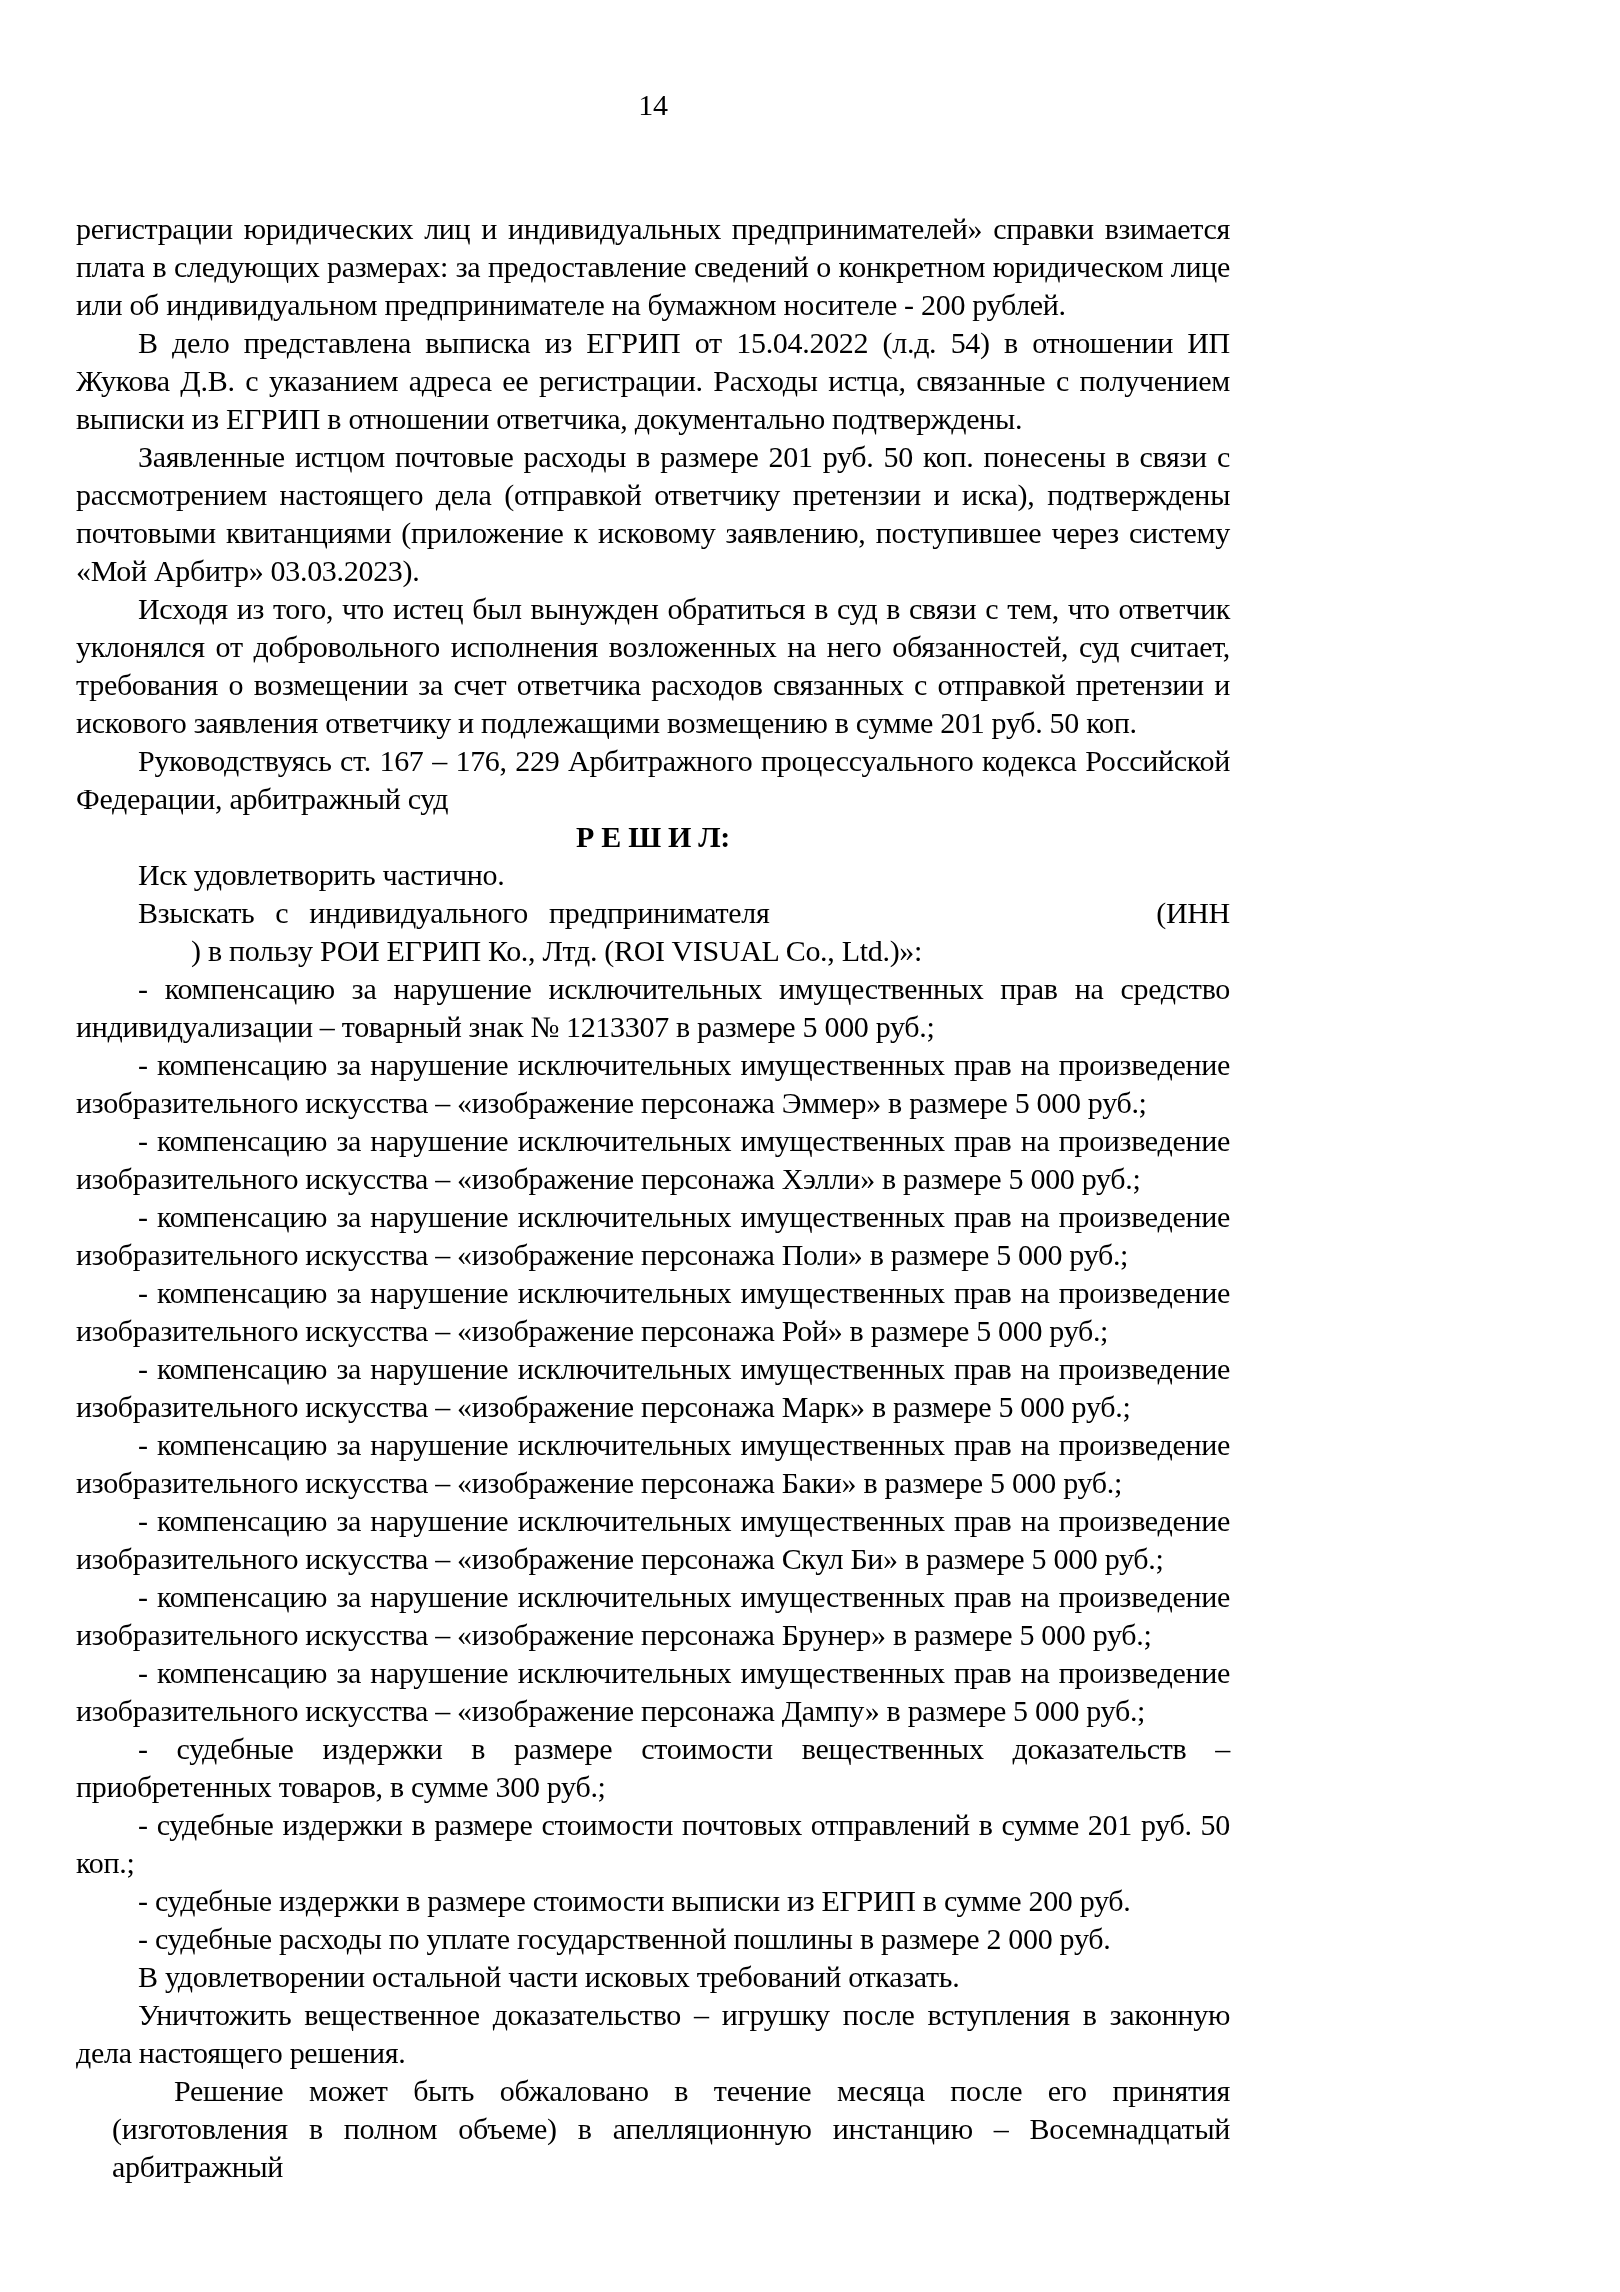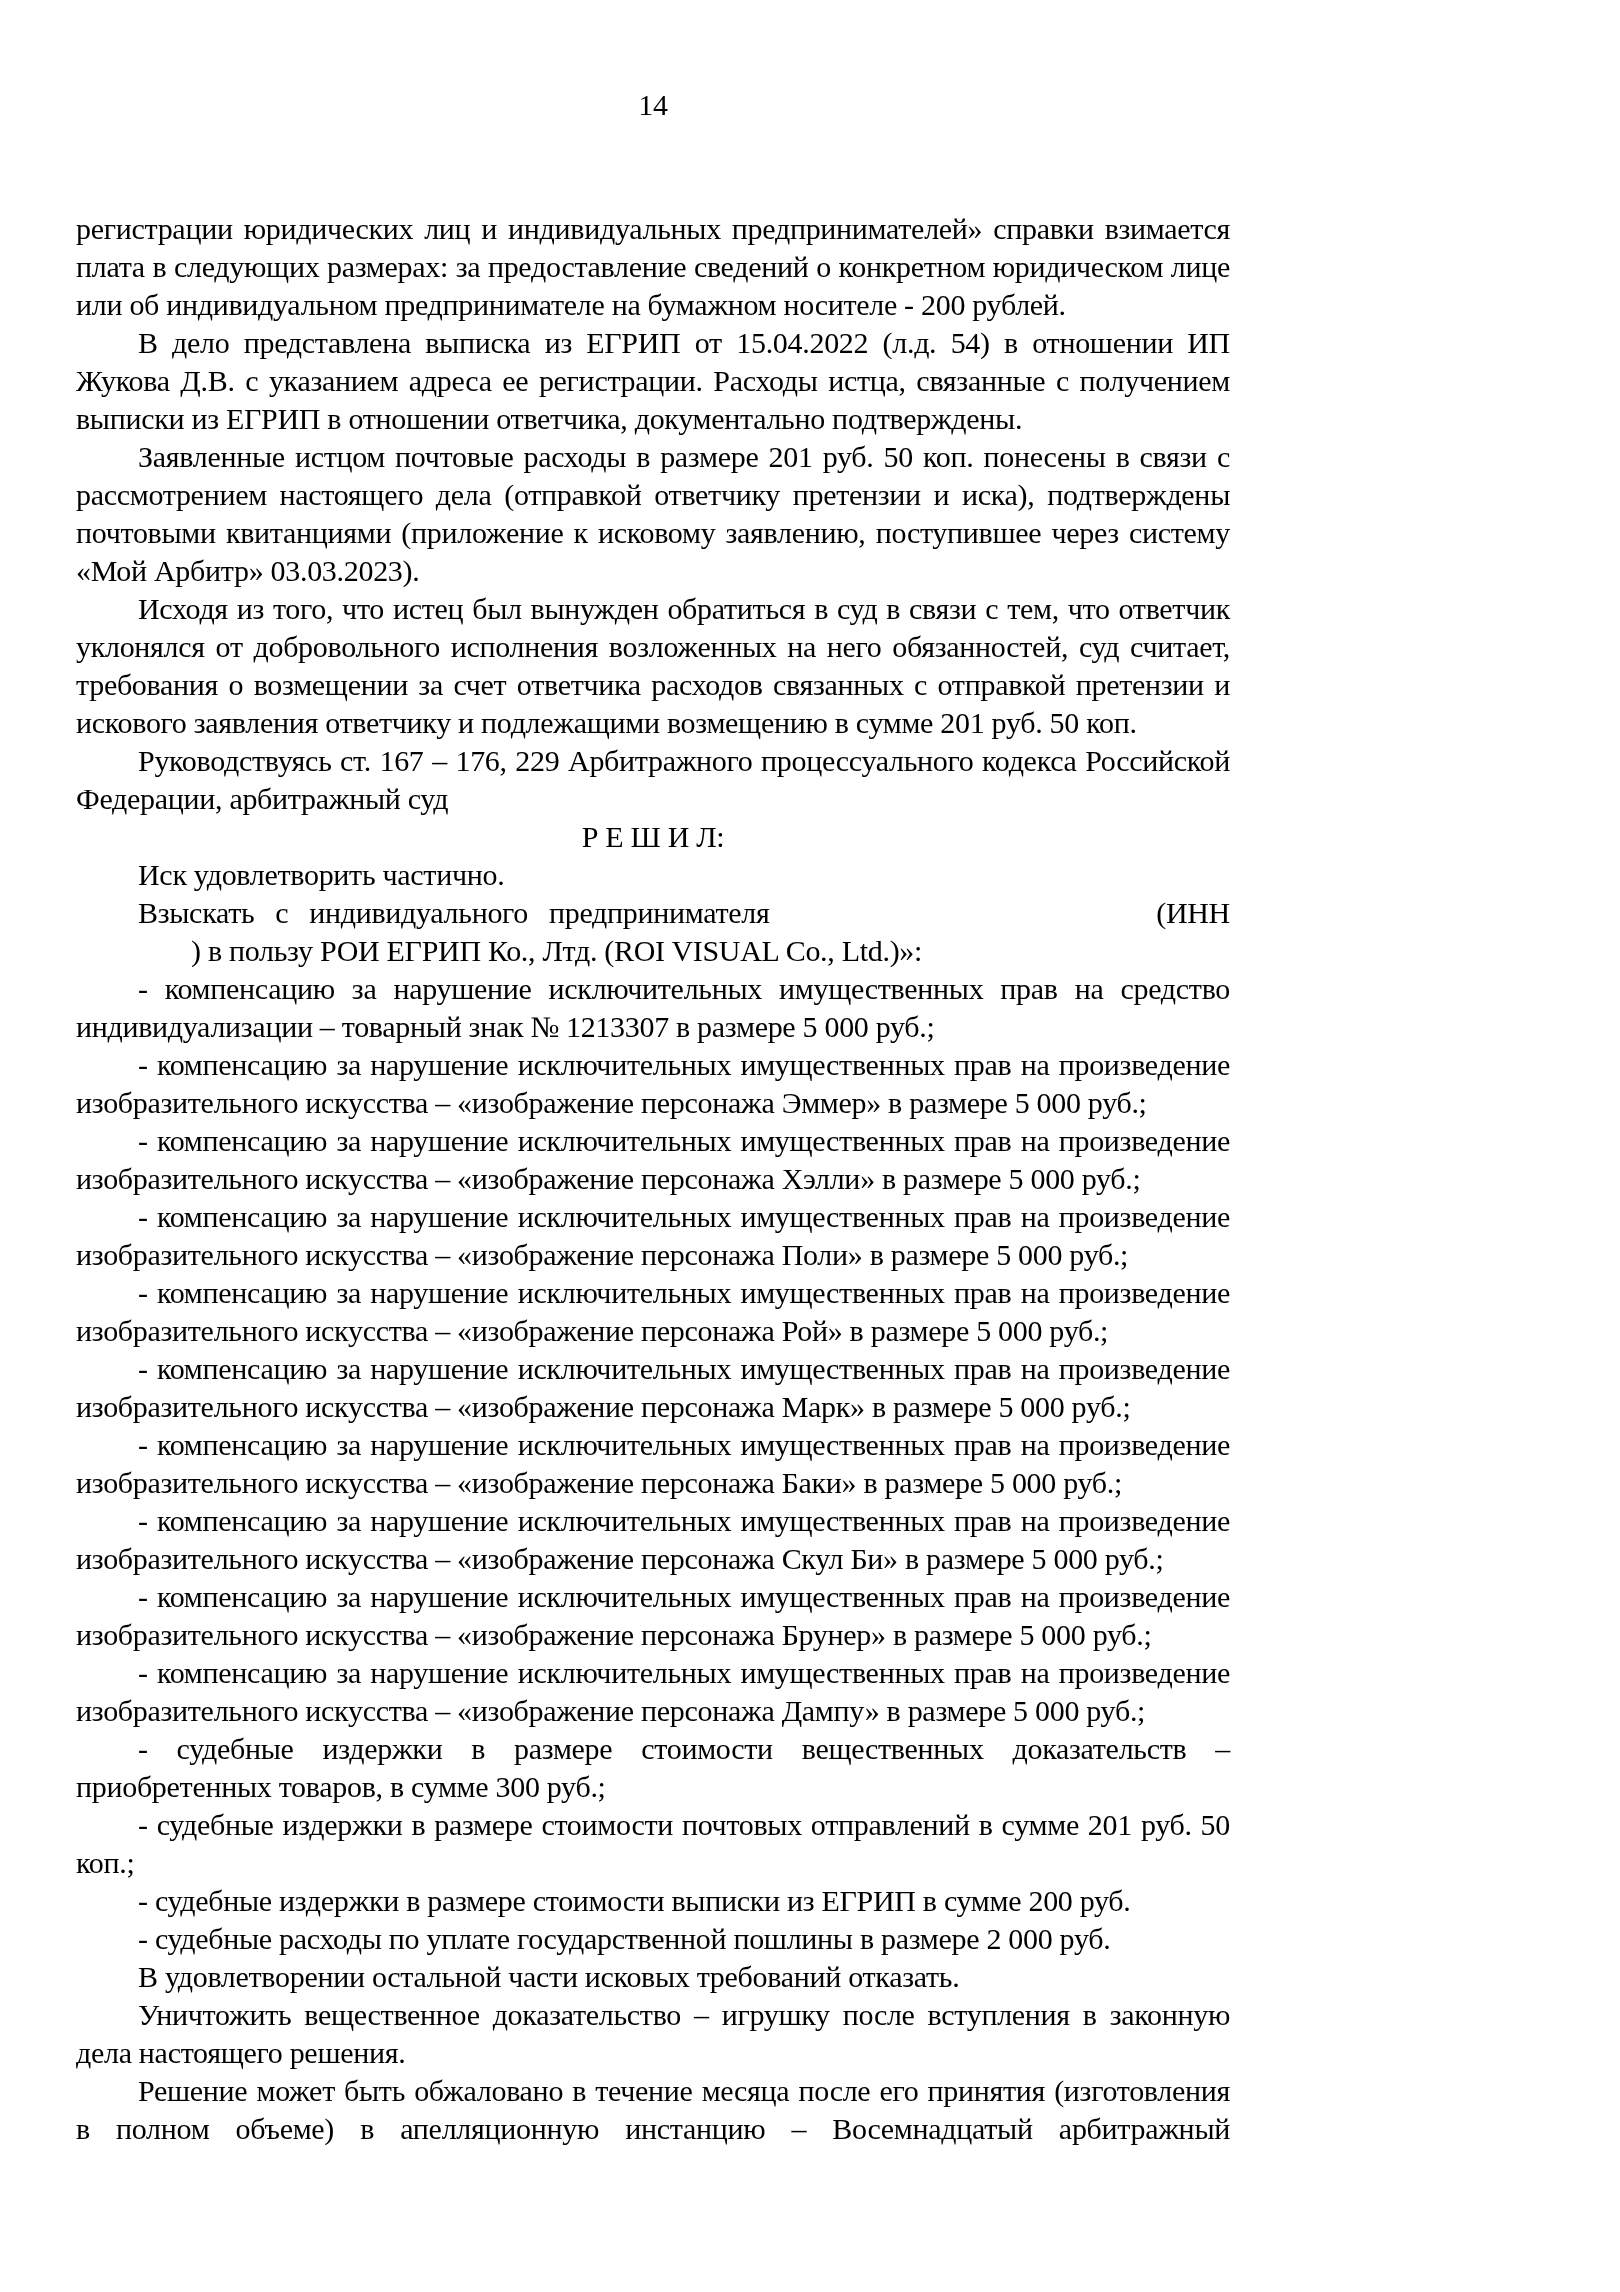--- a/index.html
+++ b/index.html
@@ -27,23 +27,23 @@
   }
   .para {
     text-align: justify;
     text-align-last: left;
   }
   .para.indent { text-indent: 62px; }
   .para.plain { text-indent: 0; }
   .para.heading {
     text-align: center;
     text-align-last: center;
-    font-weight: normal;
+    font-weight: bold;
   }
-  .para.continues { text-align-last: justify; }
+  .para.continues { text-align-last: justify; margin-left: 36px; }
   .split-line1 {
     display: flex;
     justify-content: space-between;
     padding-left: 62px;
   }
   .split-line1 .left { word-spacing: 13.7px; }
   .split-line2 { padding-left: 115px; }
 </style>
 </head>
 <body>

